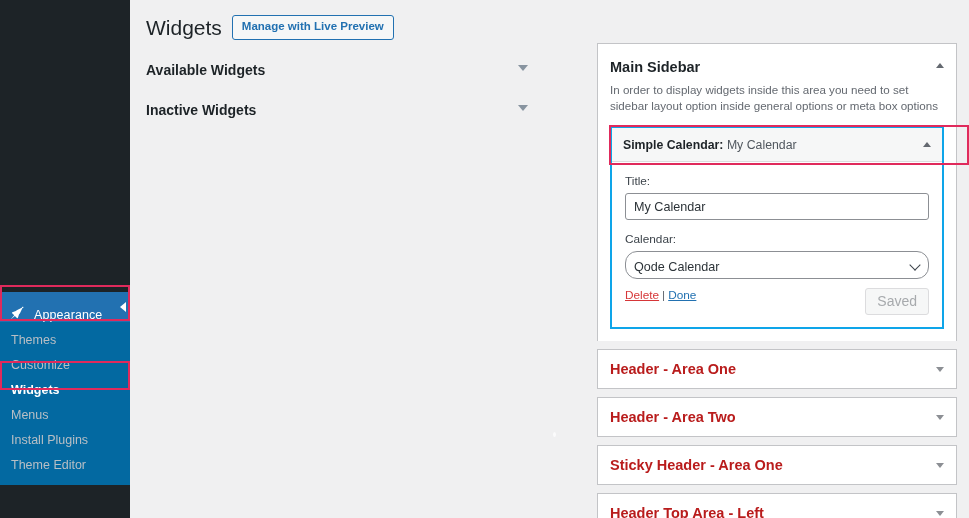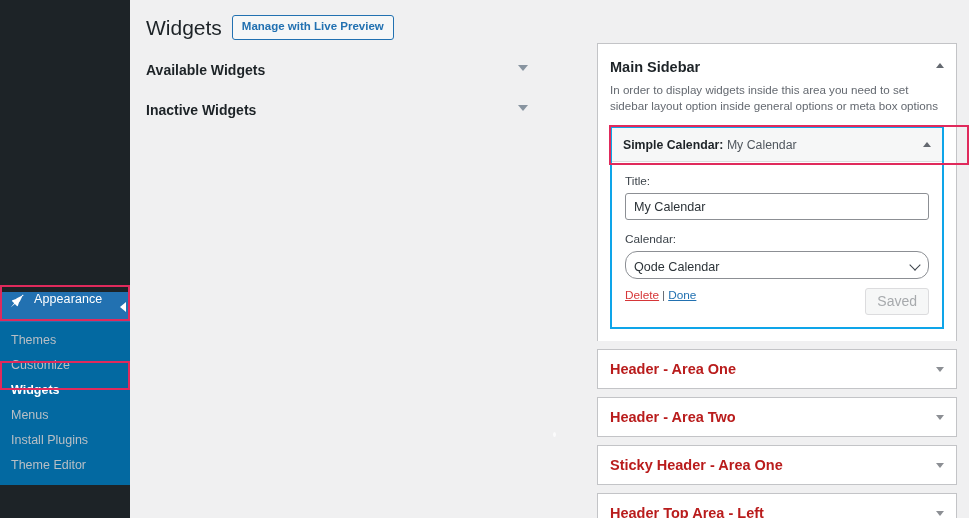--- a/index.html
+++ b/index.html
@@ -18,21 +18,21 @@
     width: 130px; height: 518px;
     background: #1d2327;
   }
   .menu-spacer-top { height: 292px; }
   .menu-top {
     position: relative;
     height: 30px;
     background: #2271b1;
     color: #fff;
     display: flex;
-    align-items: flex-start;
+    align-items: flex-end;
     padding-left: 9px;
     font-size: 12.5px;
     font-weight: 400;
   }
   .pin-icon { width: 18px; height: 18px; margin-right: 7px; flex: 0 0 auto; }
   .menu-top-label { letter-spacing: .1px; }
   .menu-arrow-left {
     position: absolute; right: 4px; top: 50%;
     transform: translateY(-50%);
     width: 0; height: 0;

